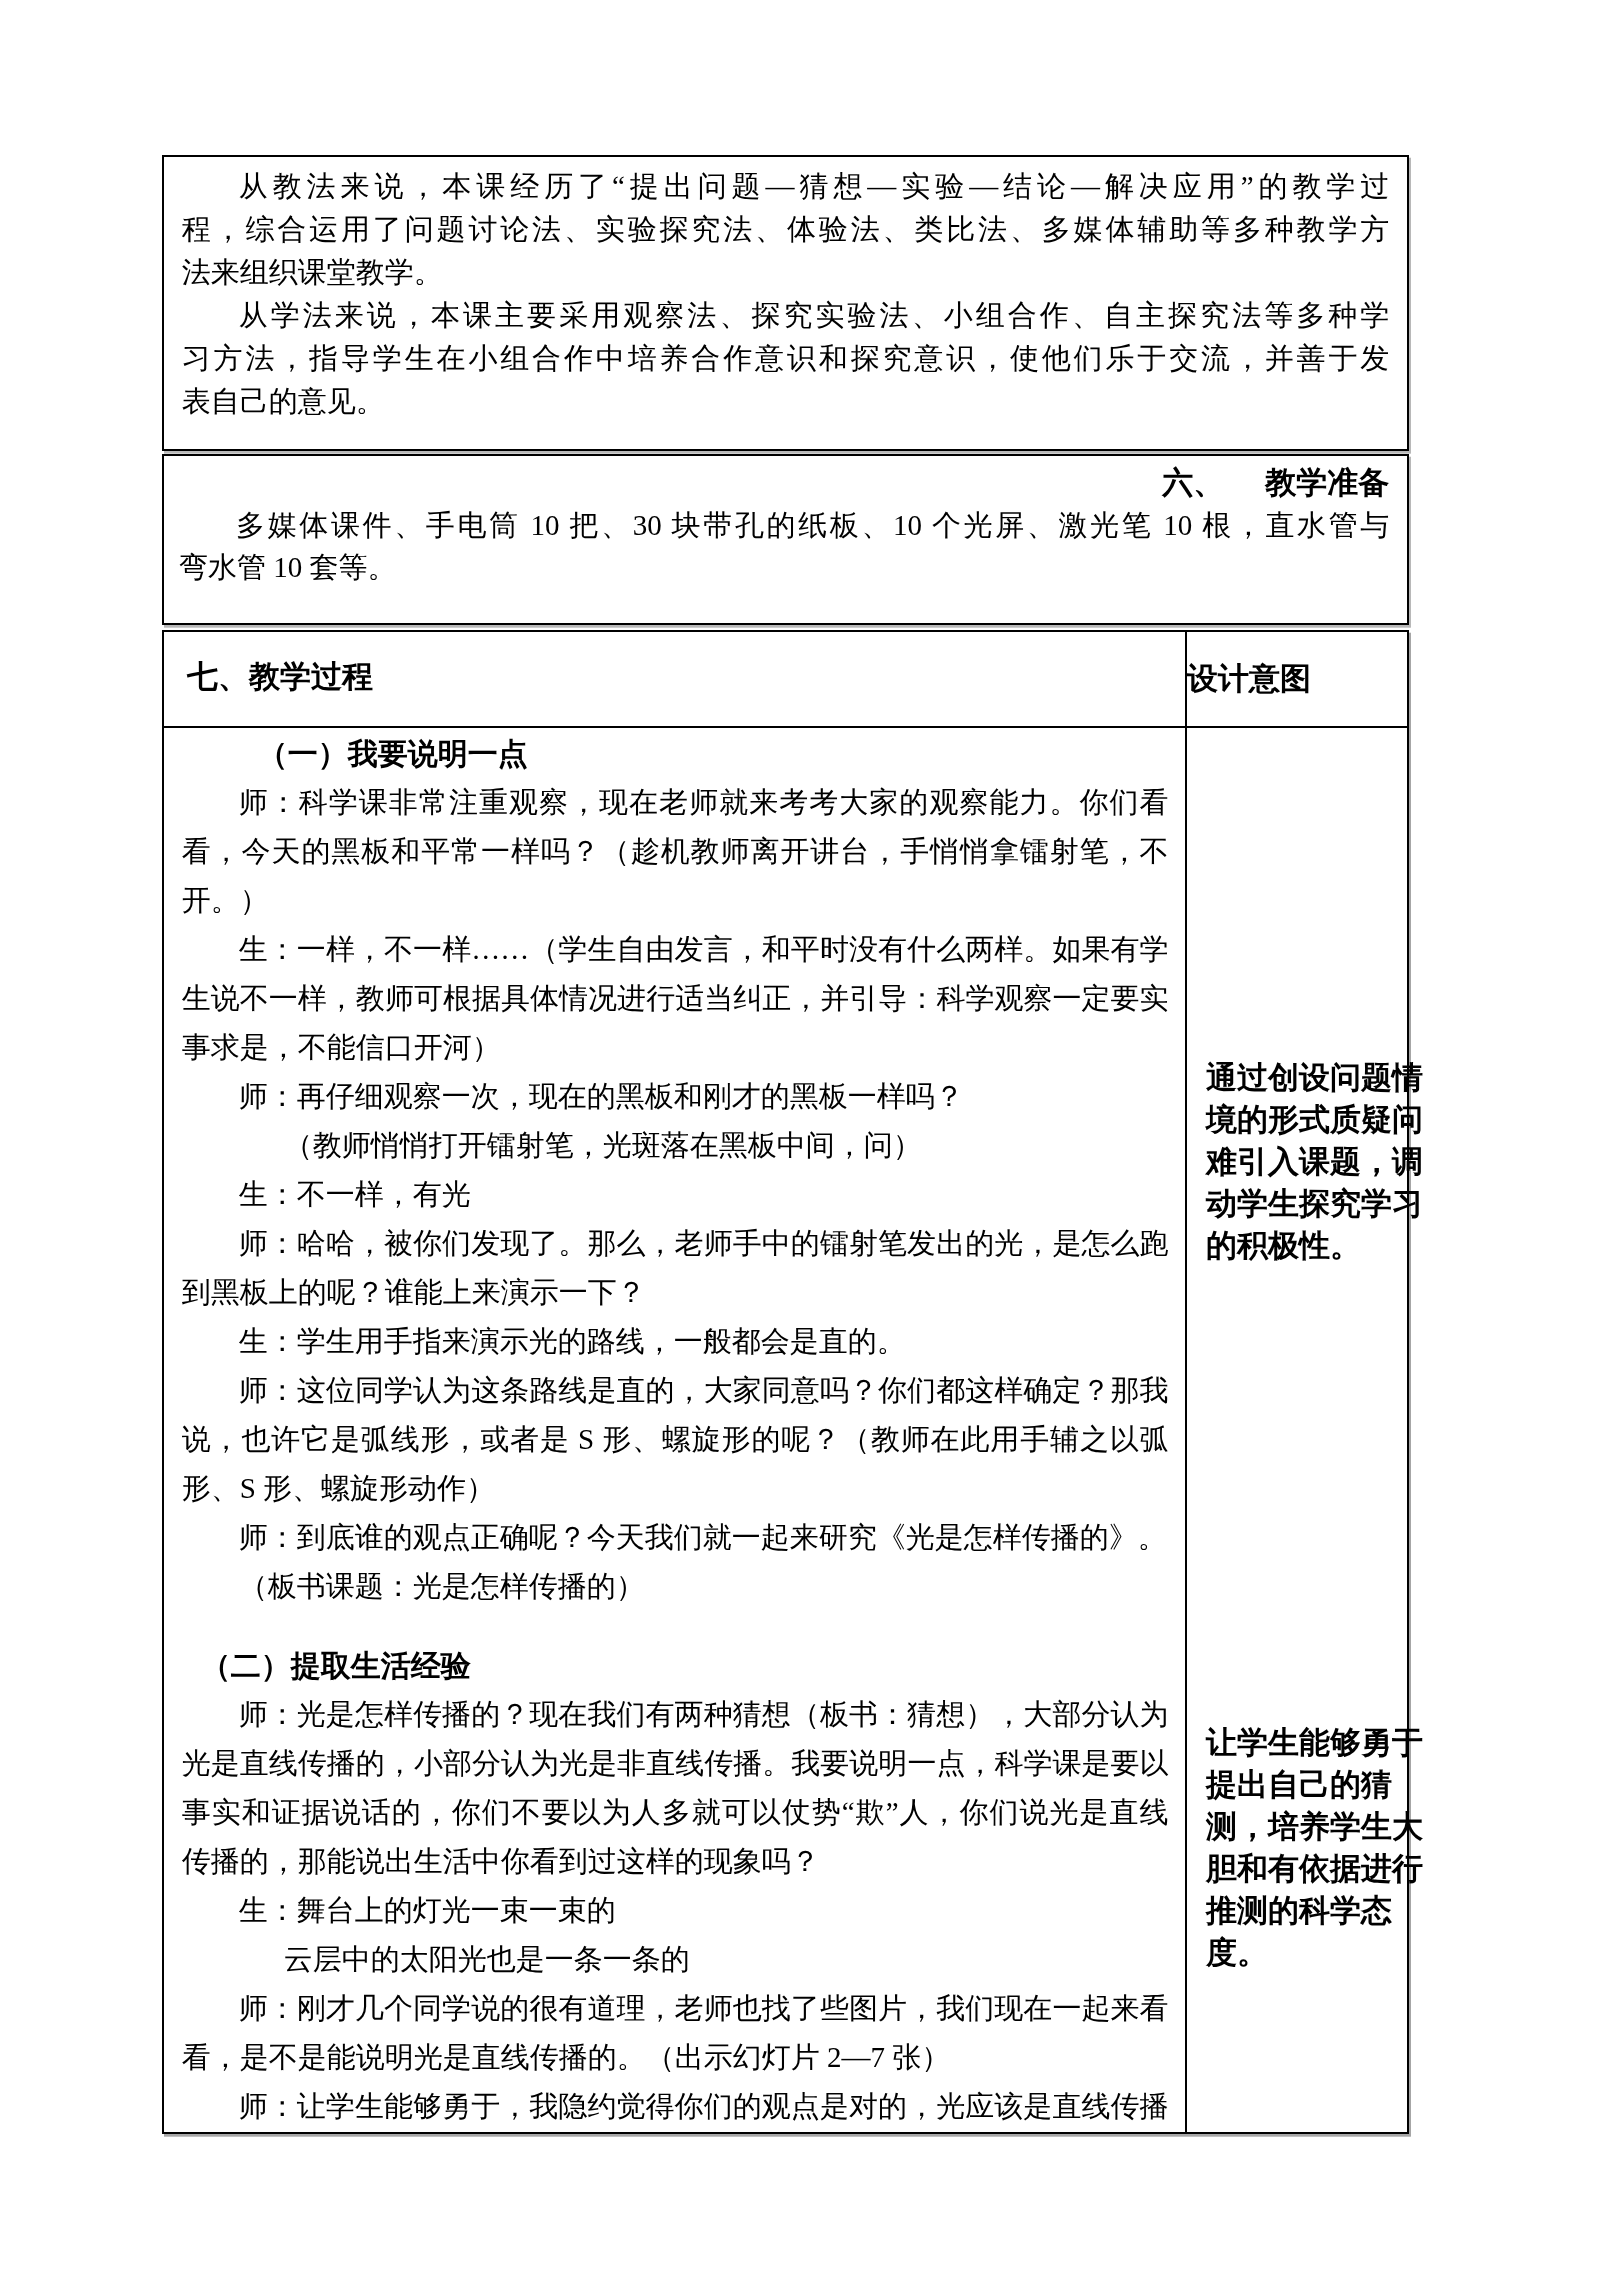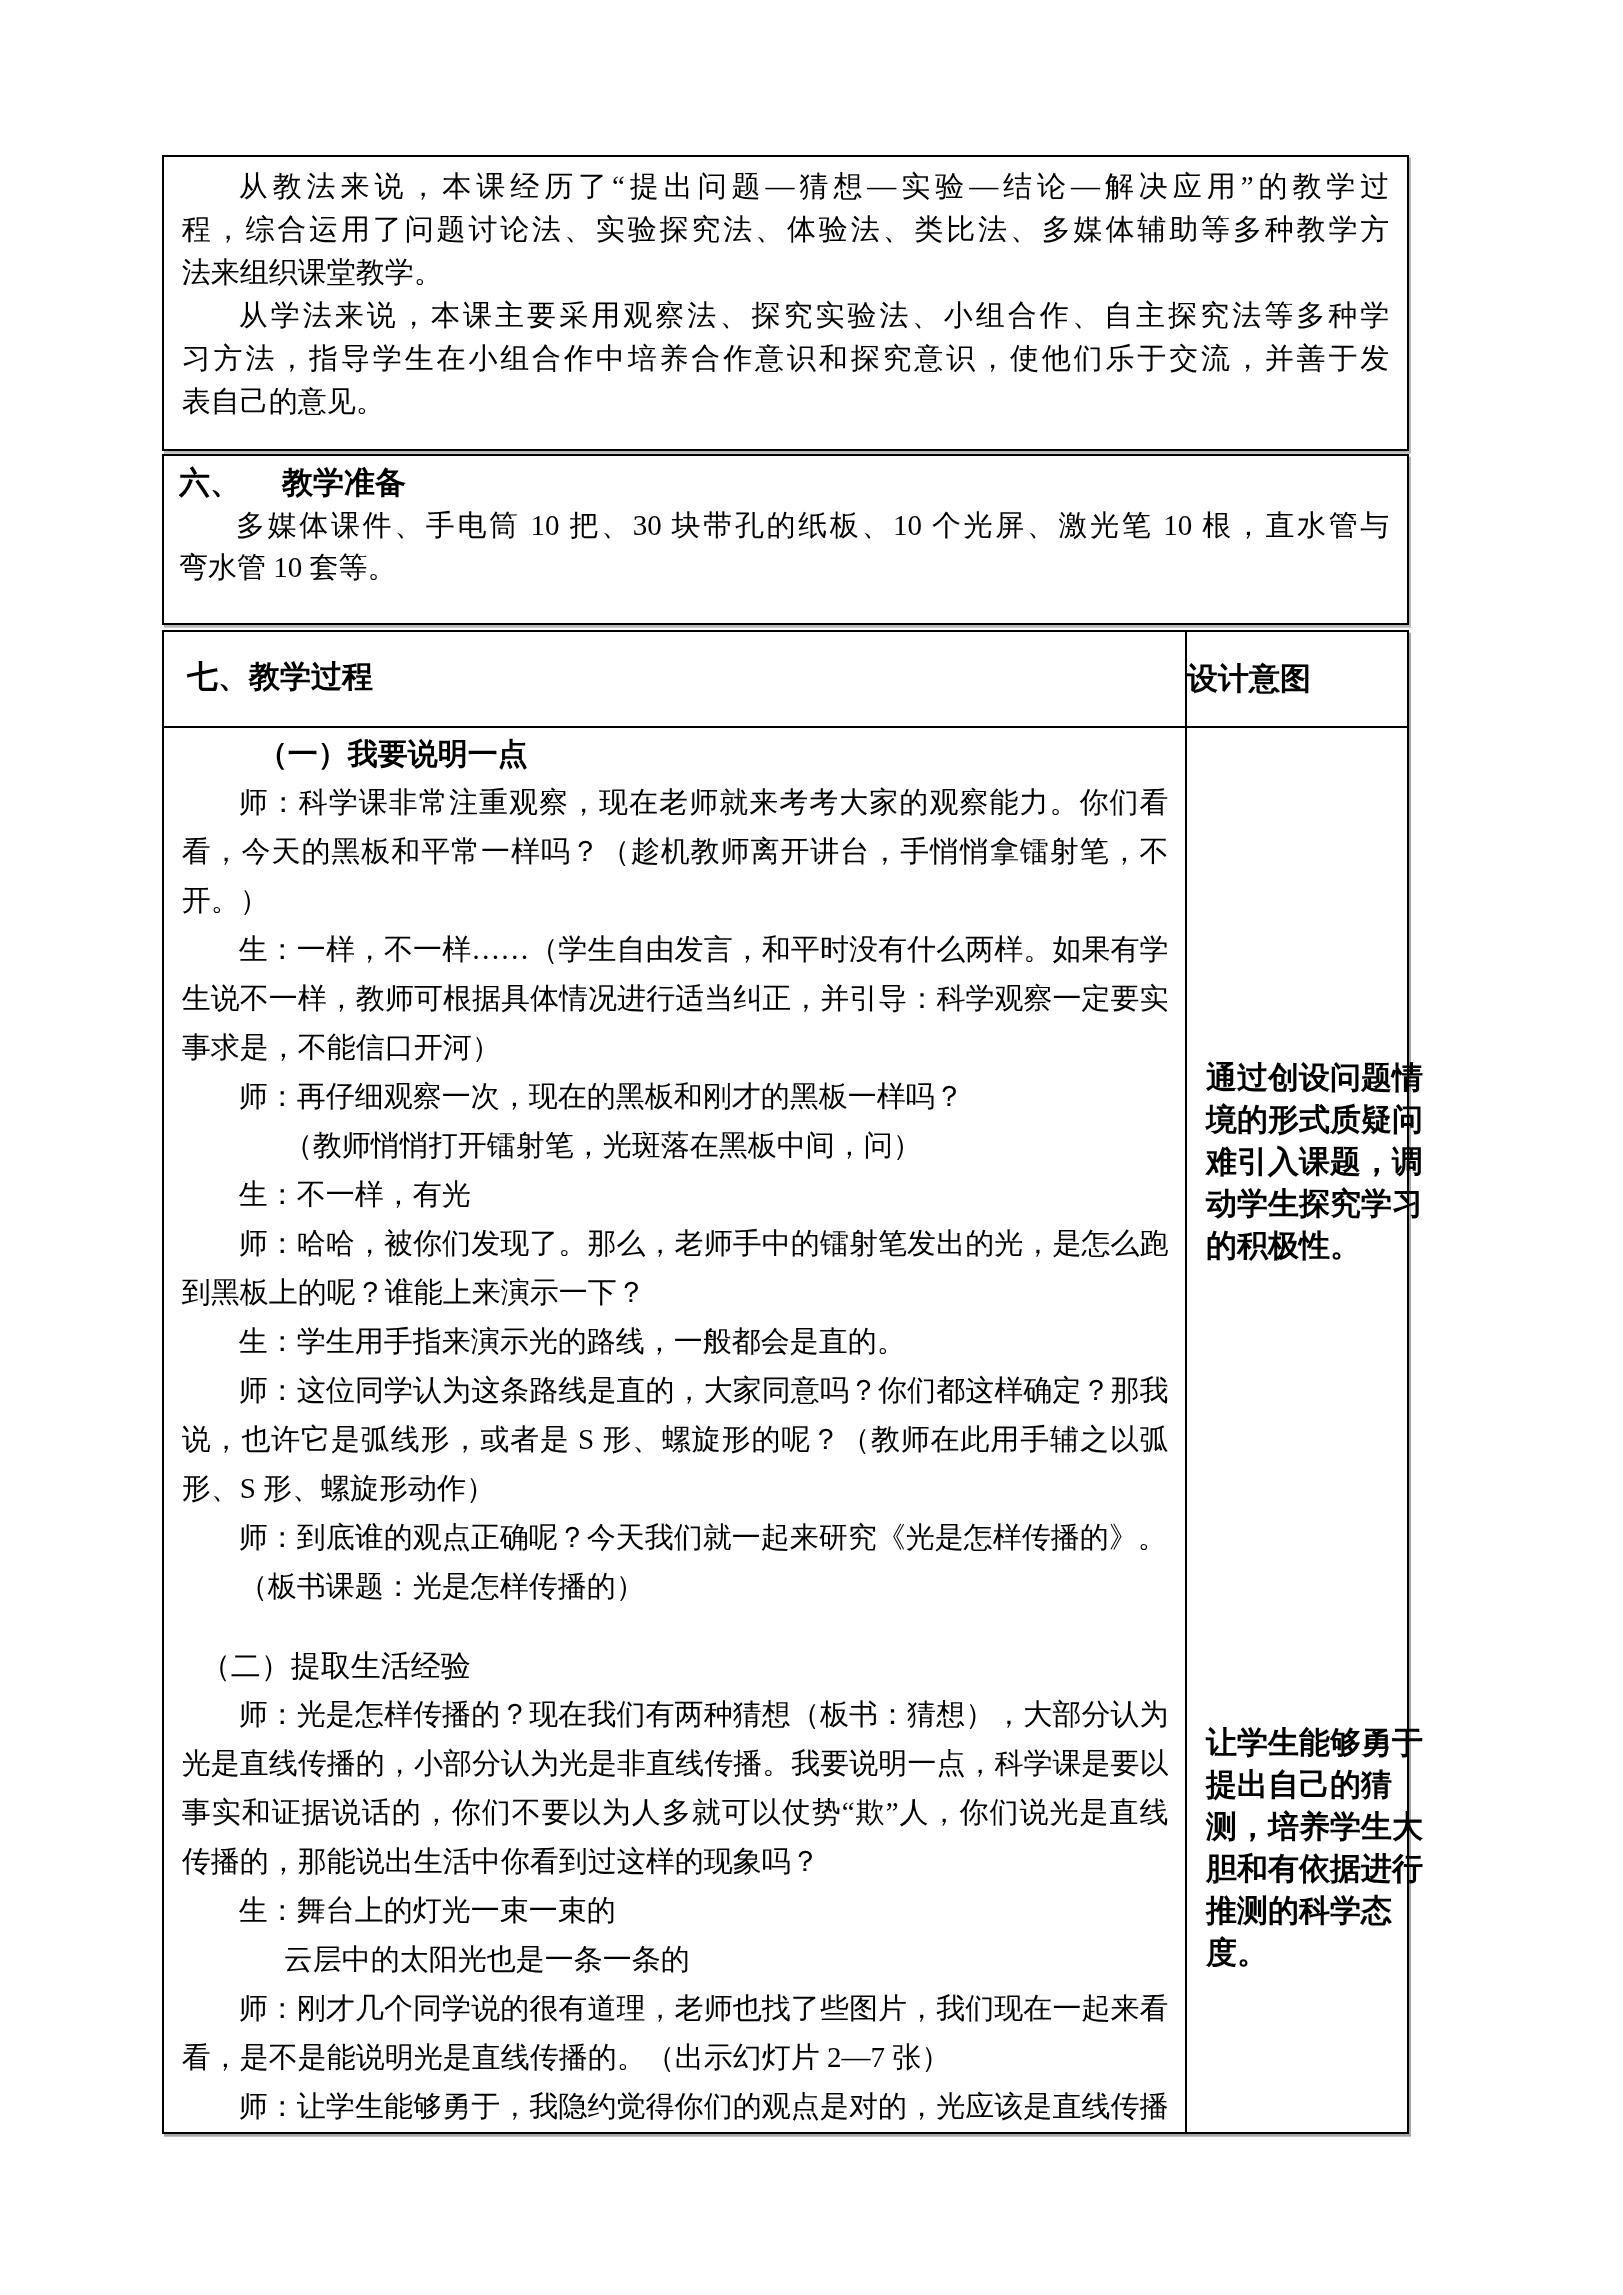--- a/index.html
+++ b/index.html
@@ -18,21 +18,21 @@
   
   #t1{top:155px;height:296px;}
   #t1 .inner{padding:7.5px 17.7px 0 17.7px;}
   .l63{height:43px;line-height:43px;font-size:29px;white-space:nowrap;overflow:hidden;}
   
   #t2{top:454px;height:171px;}
   #t2 .inner{padding:5.5px 17.7px 0 15px;}
   .l62{height:42px;line-height:42px;font-size:29px;white-space:nowrap;overflow:hidden;}
   .sec-head{
     font-family:"Liberation Sans","DejaVu Sans",sans-serif;
-    font-weight:bold;font-size:31px;
+    font-weight:bold;font-size:31px;text-align:right;
   }
   .tabgap{display:inline-block;width:41px;}
   
   #t3{top:630px;height:1504px;box-shadow:2px 2.7px 0 rgba(0,0,0,0.35);}
   #t3 .hdr{
     display:flex;height:96px;border-bottom:2px solid #000;box-sizing:border-box;
   }
   #t3 .hdr-left{
     width:1023px;box-sizing:border-box;border-right:2px solid #000;
     line-height:94px;padding-left:23px;
@@ -53,21 +53,21 @@
   .i2{text-indent:57px;}
   .i4{text-indent:102px;}
   .jf{text-align:justify;text-align-last:justify;}
   .h1{
     text-indent:76px;font-family:"Liberation Sans","DejaVu Sans",sans-serif;
     font-weight:bold;font-size:30px;
   }
   .h2{
     text-indent:19px;margin-top:30px;
     font-family:"Liberation Sans","DejaVu Sans",sans-serif;
-    font-weight:normal;font-size:30px;
+    font-weight:bold;font-size:30px;
   }
   .note{
     position:absolute;left:19px;width:232px;
     font-family:"Liberation Sans","DejaVu Sans",sans-serif;
     font-weight:bold;font-size:31px;
   }
   #note1{top:329px;}
   #note2{top:994px;}
   .nln{height:42px;line-height:42px;white-space:nowrap;}
 </style>

